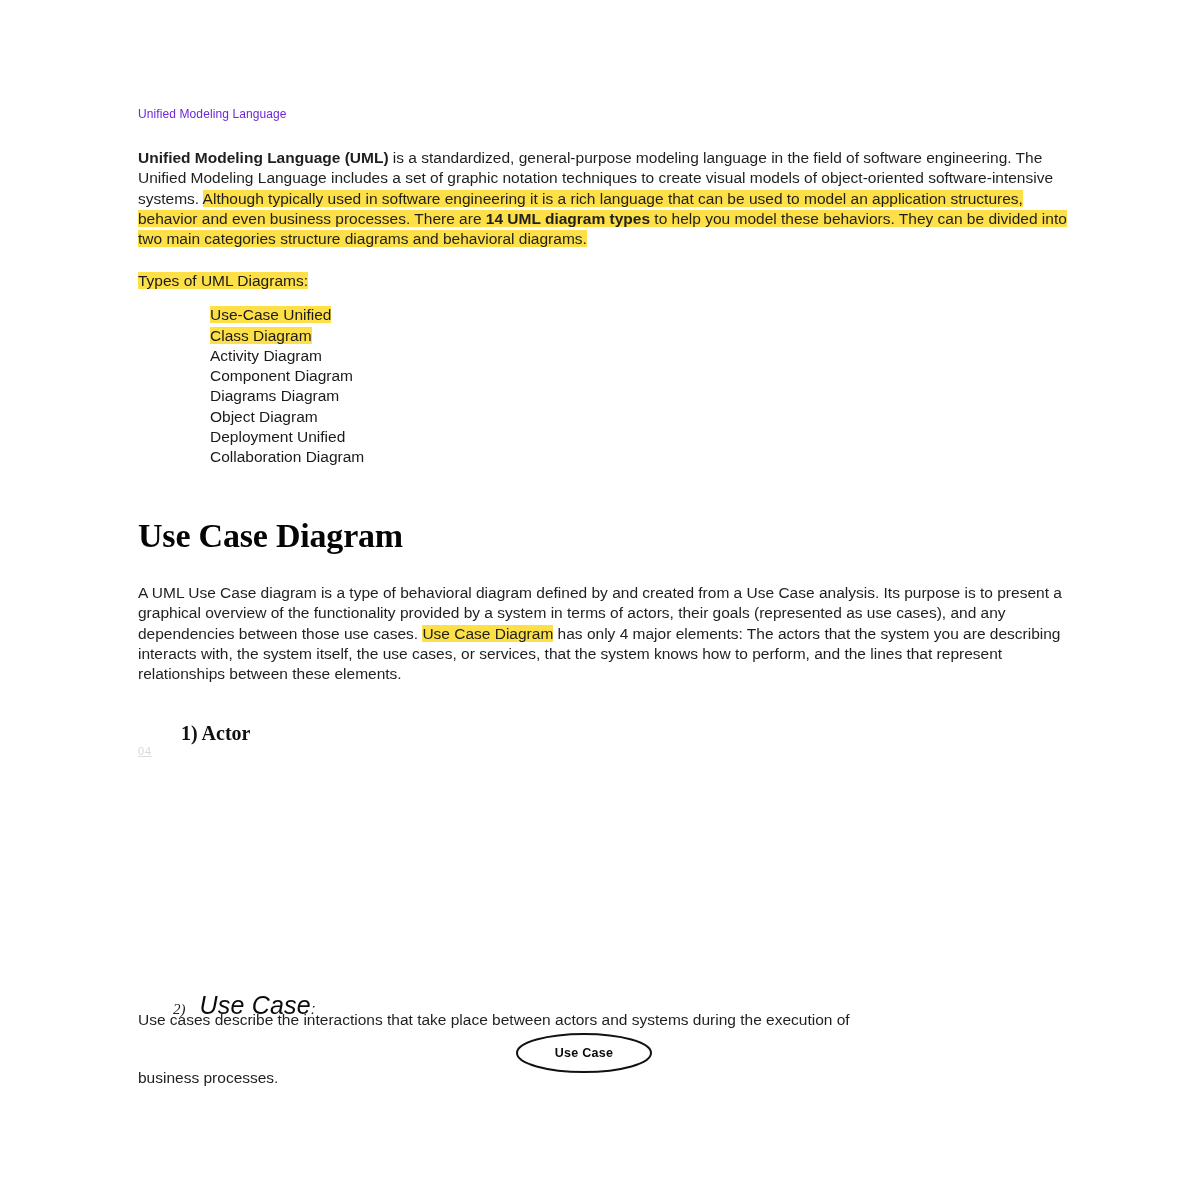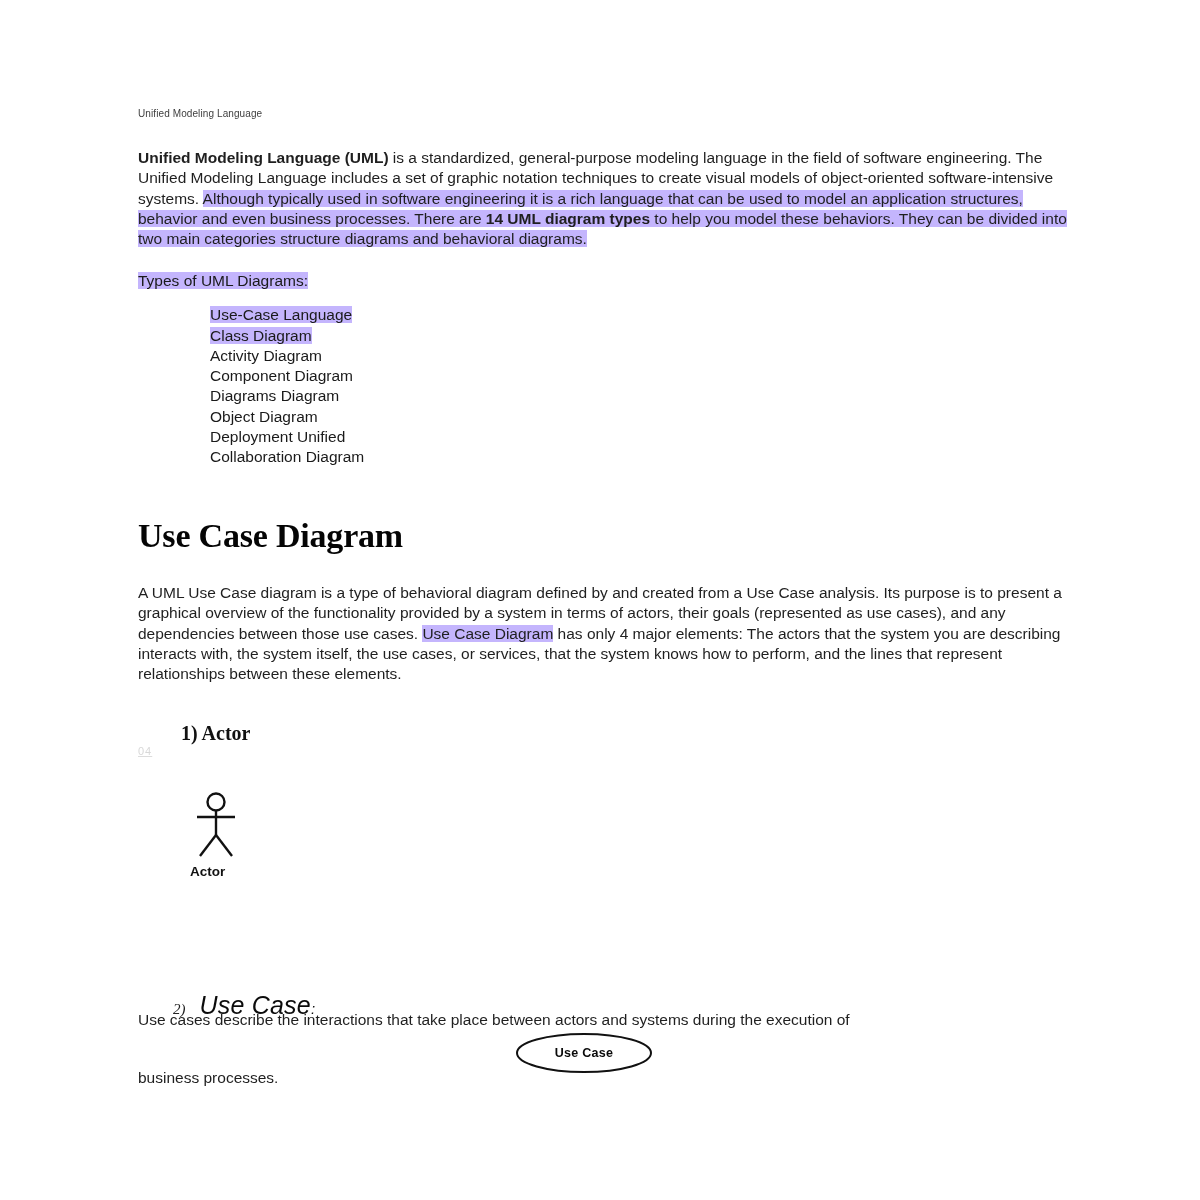--- a/index.html
+++ b/index.html
@@ -22,36 +22,36 @@
   }
   .content {
     position: absolute;
     left: 138px;
     top: 104px;
     width: 932px;
   }
 
   
   .doc-title {
-    font-size: 10px;
+    font-size: 12px;
     line-height: 20px;
     letter-spacing: 0.1px;
-    color: #404040;
+    color: #6d28d9;
     margin: 0 0 24px 0;
   }
   .para {
     font-size: 15.5px;
     line-height: 20.3px;
     color: #1f1f1f;
     margin: 0;
     text-align: left;
   }
   .para b, .para strong { font-weight: bold; }
   .hl {
-    background: #c4b5fd;
+    background: #fde047;
     box-decoration-break: clone;
     -webkit-box-decoration-break: clone;
   }
 
   
   .types-label {
     font-size: 15.5px;
     line-height: 20px;
     margin: 22px 0 0 0;
     display: inline-block;
@@ -173,51 +173,41 @@
 <div class="page">
   <div class="content">
 
     <p class="doc-title">Unified Modeling Language</p>
 
     <p class="para"><b>Unified Modeling Language (UML)</b><span> is a standardized, general-purpose modeling language in the field of software engineering. The Unified Modeling Language includes a set of graphic notation techniques to create visual models of object-oriented software-intensive systems. </span><span class="hl">Although typically used in software engineering it is a rich language that can be used to model an application structures, behavior and even business processes. There are </span><b class="hl">14 UML diagram types</b><span class="hl"> to help you model these behaviors. They can be divided into two main categories structure diagrams and behavioral diagrams.</span></p>
 
     <div>
       <p class="types-label"><span class="hl">Types of UML Diagrams:</span></p>
       <ul class="types-list">
-        <li><span class="hl">Use-Case Language</span></li>
+        <li><span class="hl">Use-Case Unified</span></li>
         <li><span class="hl">Class Diagram</span></li>
         <li><span>Activity Diagram</span></li>
         <li><span>Component Diagram</span></li>
         <li><span>Diagrams Diagram</span></li>
         <li><span>Object Diagram</span></li>
         <li><span>Deployment Unified</span></li>
         <li><span>Collaboration Diagram</span></li>
       </ul>
     </div>
 
     <h1 class="h1-serif">Use Case Diagram</h1>
 
     <p class="para p-gap-md"><span>A UML Use Case diagram is a type of behavioral diagram defined by and created from a Use Case analysis. Its purpose is to present a graphical overview of the functionality provided by a system in terms of actors, their goals (represented as use cases), and any dependencies between those use cases. </span><span class="hl">Use Case Diagram</span><span> has only 4 major elements: The actors that the system you are describing interacts with, the system itself, the use cases, or services, that the system knows how to perform, and the lines that represent relationships between these elements.</span></p>
 
     <h2 class="h2-serif">1) Actor</h2>
 
   </div>
 
   <div class="faint-mark">04</div>
 
-  <div class="actor-fig">
-    <svg width="78" height="68" viewBox="0 0 78 68">
-      <circle cx="30" cy="11" r="8.5" fill="none" stroke="#111111" stroke-width="2.4"></circle>
-      <line x1="30" y1="20" x2="30" y2="44" stroke="#111111" stroke-width="2.4"></line>
-      <line x1="11" y1="26" x2="49" y2="26" stroke="#111111" stroke-width="2.4"></line>
-      <line x1="30" y1="44" x2="14" y2="65" stroke="#111111" stroke-width="2.4"></line>
-      <line x1="30" y1="44" x2="46" y2="65" stroke="#111111" stroke-width="2.4"></line>
-    </svg>
-    <div class="actor-caption">Actor</div>
-  </div>
 
 
   <div style="position:absolute; left:130px; top:960px; width:932px;font-style:italic;">
     <div class="h2-mixed"><span class="num">2)</span><span class="lbl">Use Case</span><span class="colon">:</span></div>
   </div>
 
   <div style="position:absolute; left:138px; top:1010px; width:932px;">
     <p class="para">Use cases describe the interactions that take place between actors and systems during the execution of</p>
   </div>
 

